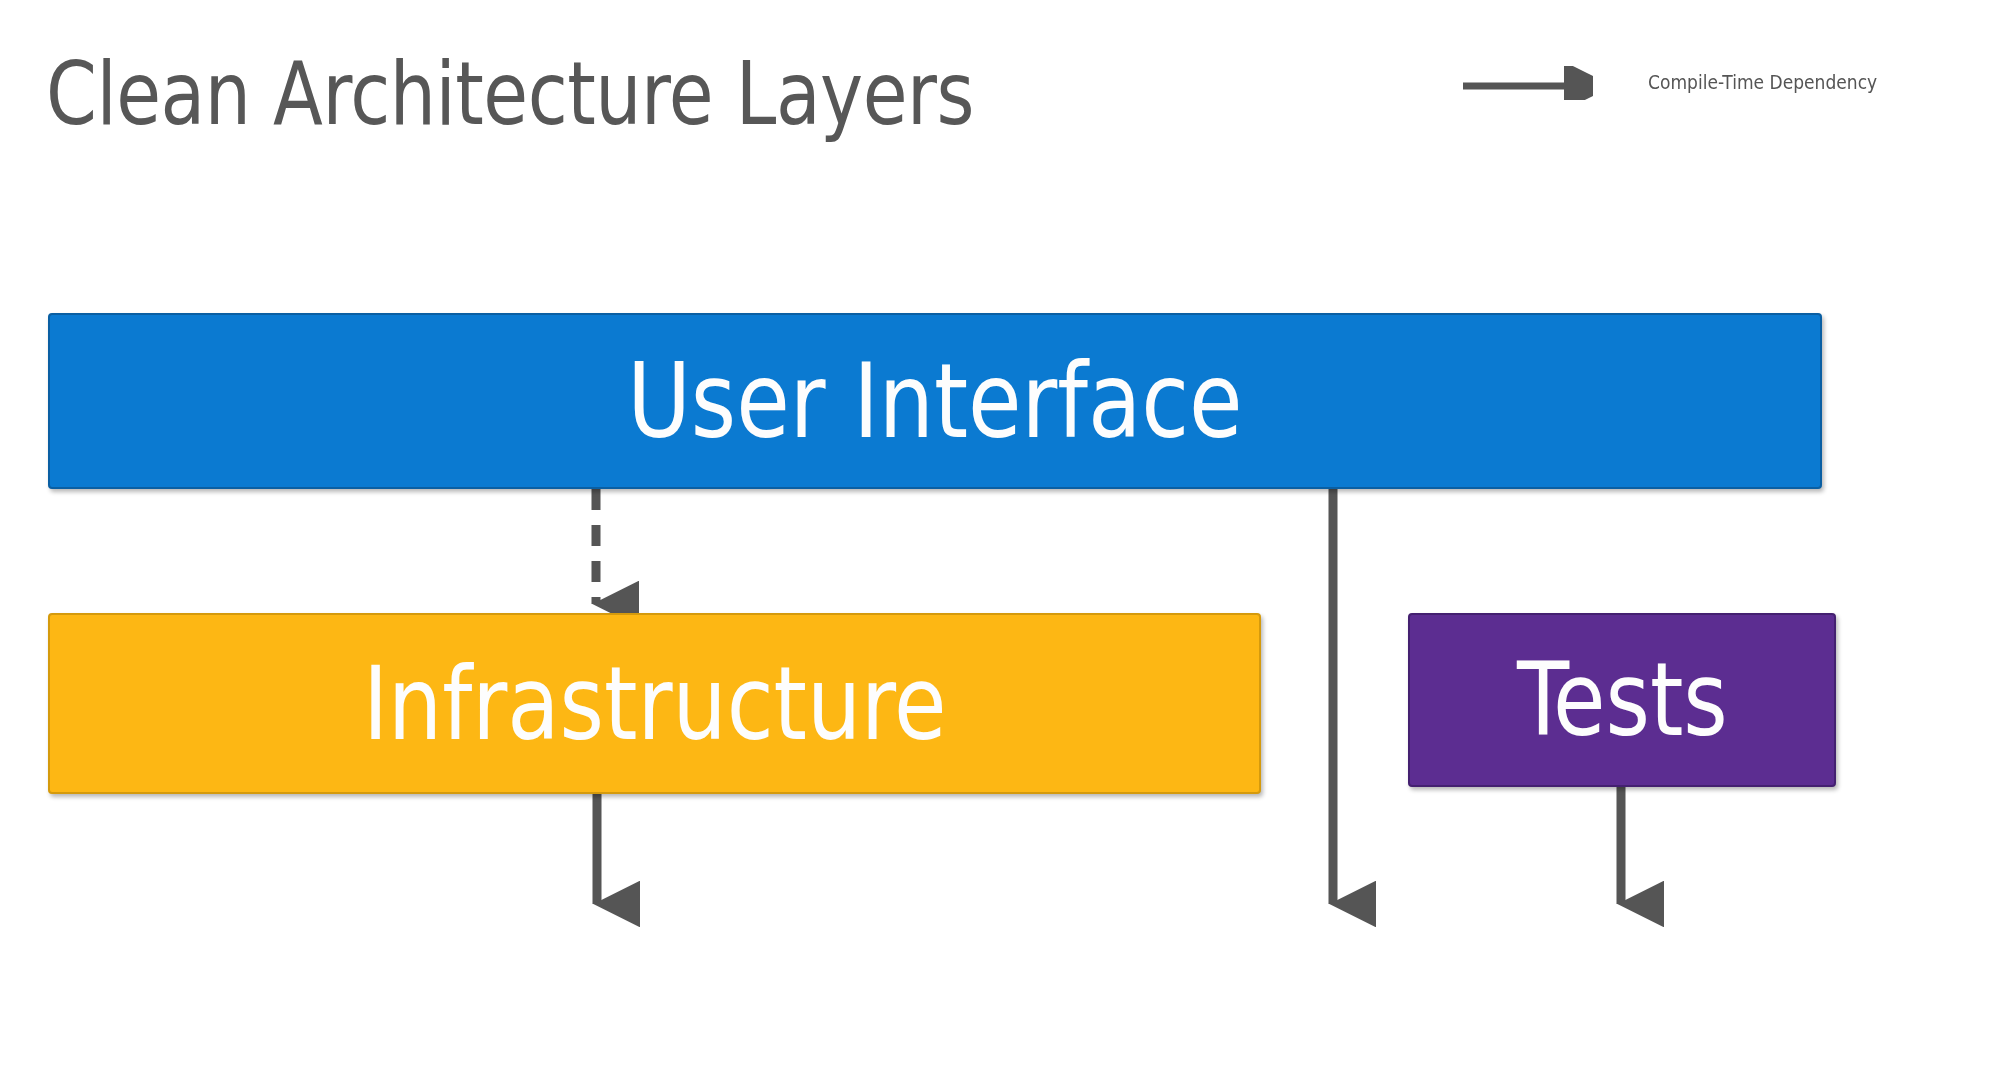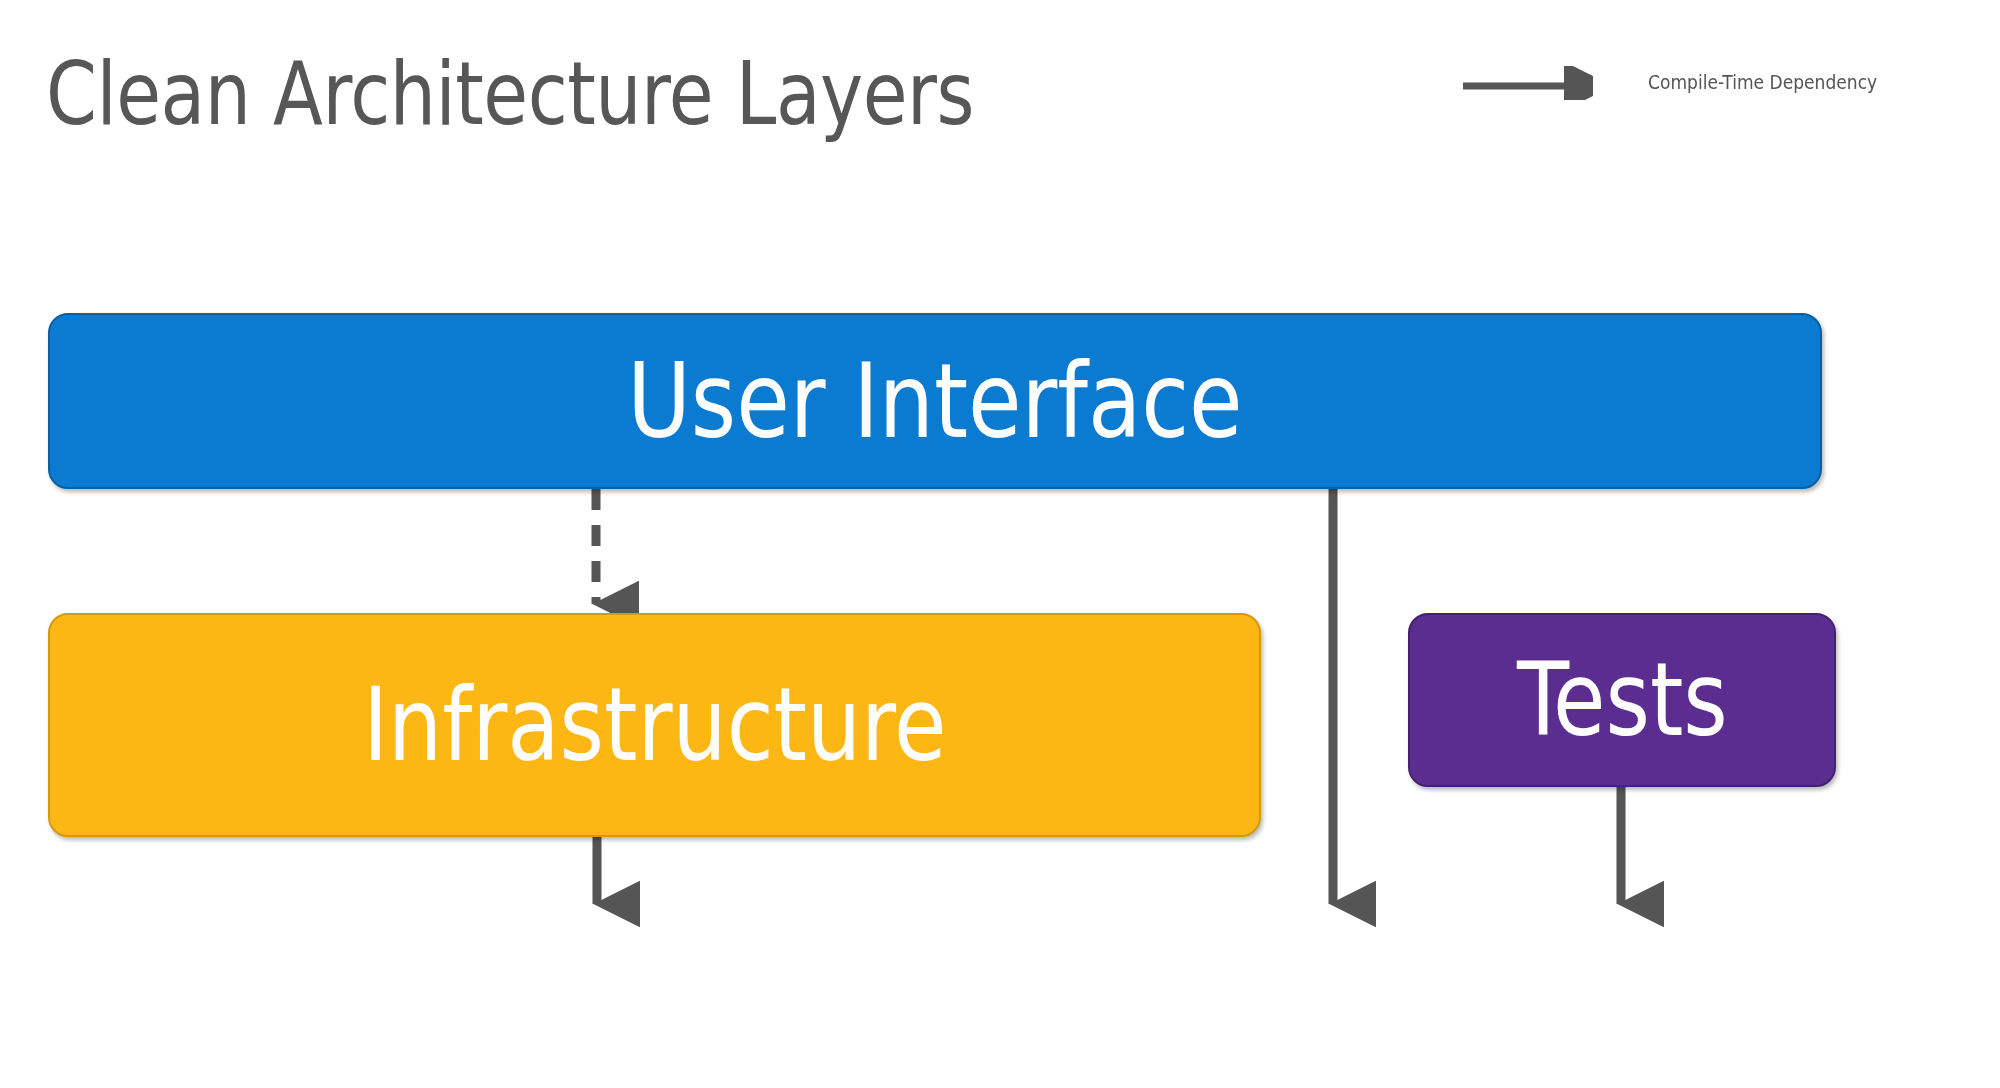--- a/index.html
+++ b/index.html
@@ -72,21 +72,21 @@
     font-stretch: condensed;
     color: #555555;
     white-space: nowrap;
     transform: scaleX(0.95);
     transform-origin: left top;
   }
 
   
   .layer-box {
     position: absolute;
-    border-radius: 20px;
+    border-radius: 4px;
     box-sizing: border-box;
     display: flex;
     align-items: center;
     justify-content: center;
     box-shadow: 2px 3px 4px rgba(0,0,0,0.28);
   }
   .layer-label {
     font-family: "DejaVu Sans Condensed", "Liberation Sans Narrow", "Liberation Sans", sans-serif;
     font-weight: 300;
     font-stretch: condensed;
@@ -99,21 +99,21 @@
   #box-ui {
     left: 40px;  top: 313px;
     width: 1774px; height: 176px;
     background: #0B7AD1;
     border: 2px solid #0A5FA3;
   }
   #box-ui .layer-label { font-size: 104px; }
 
   #box-infra {
     left: 40px;  top: 613px;
-    width: 1213px; height: 224px;
+    width: 1213px; height: 181px;
     background: #FDB714;
     border: 2px solid #D59A0C;
   }
   #box-infra .layer-label { font-size: 102px; }
 
   #box-tests {
     left: 1400px; top: 613px;
     width: 428px; height: 174px;
     background: #5C2D91;
     border: 2px solid #442070;

